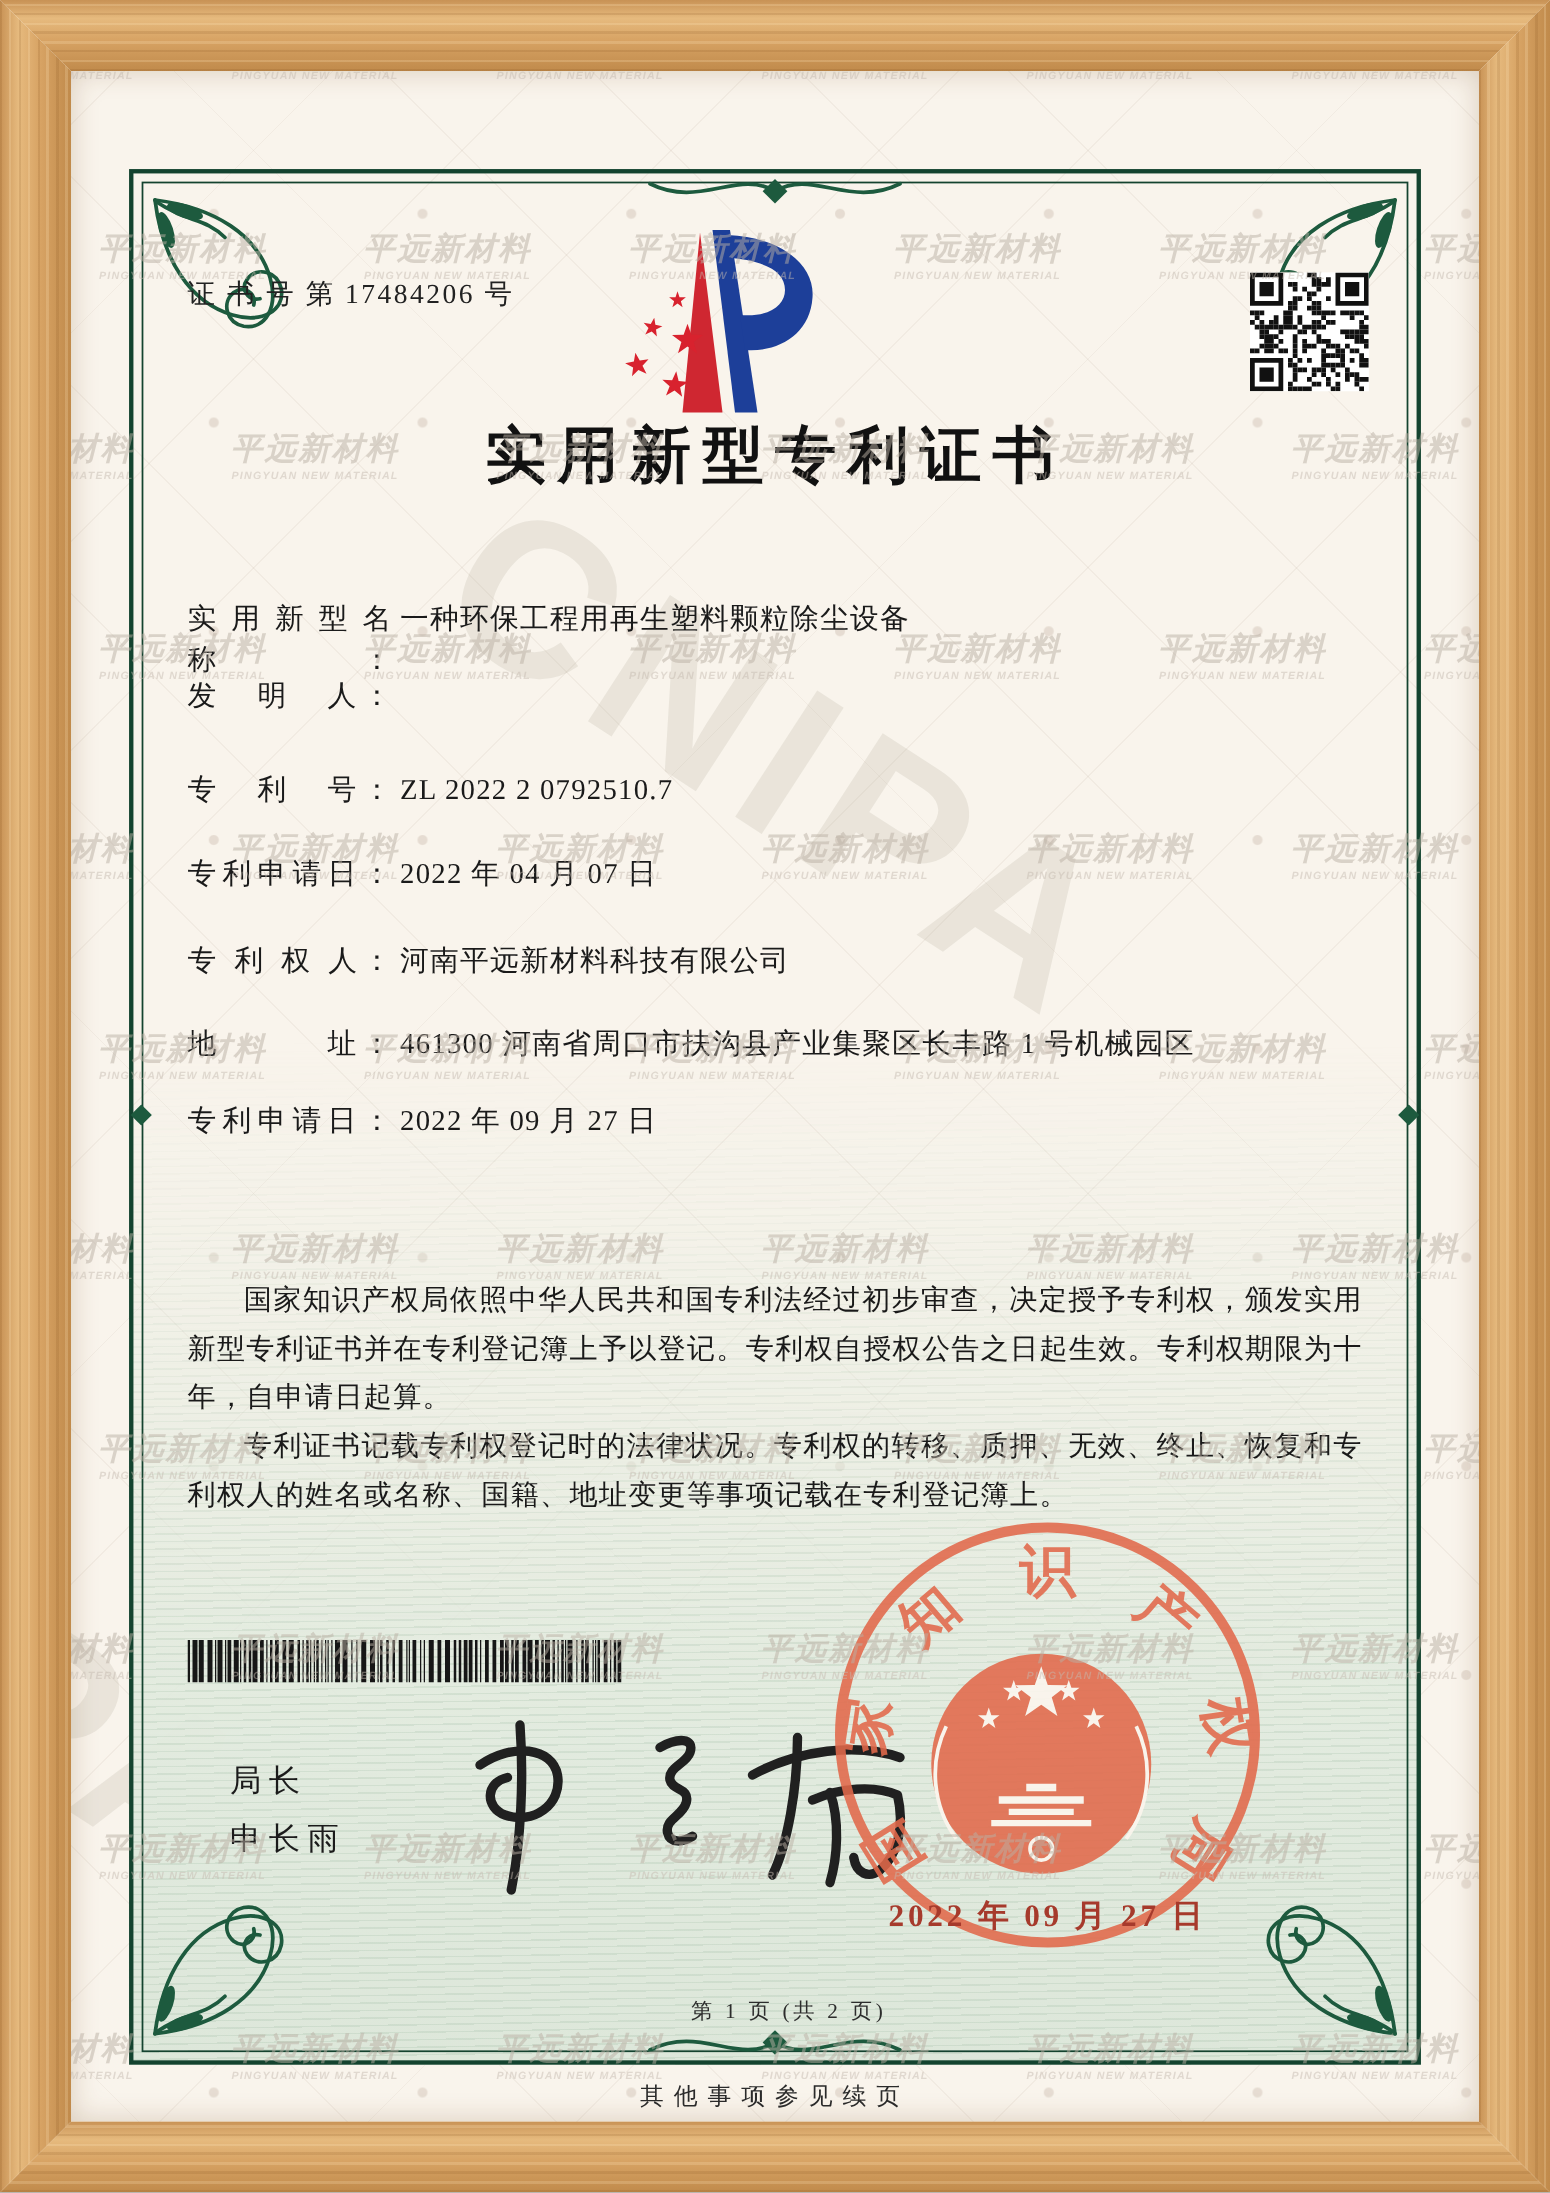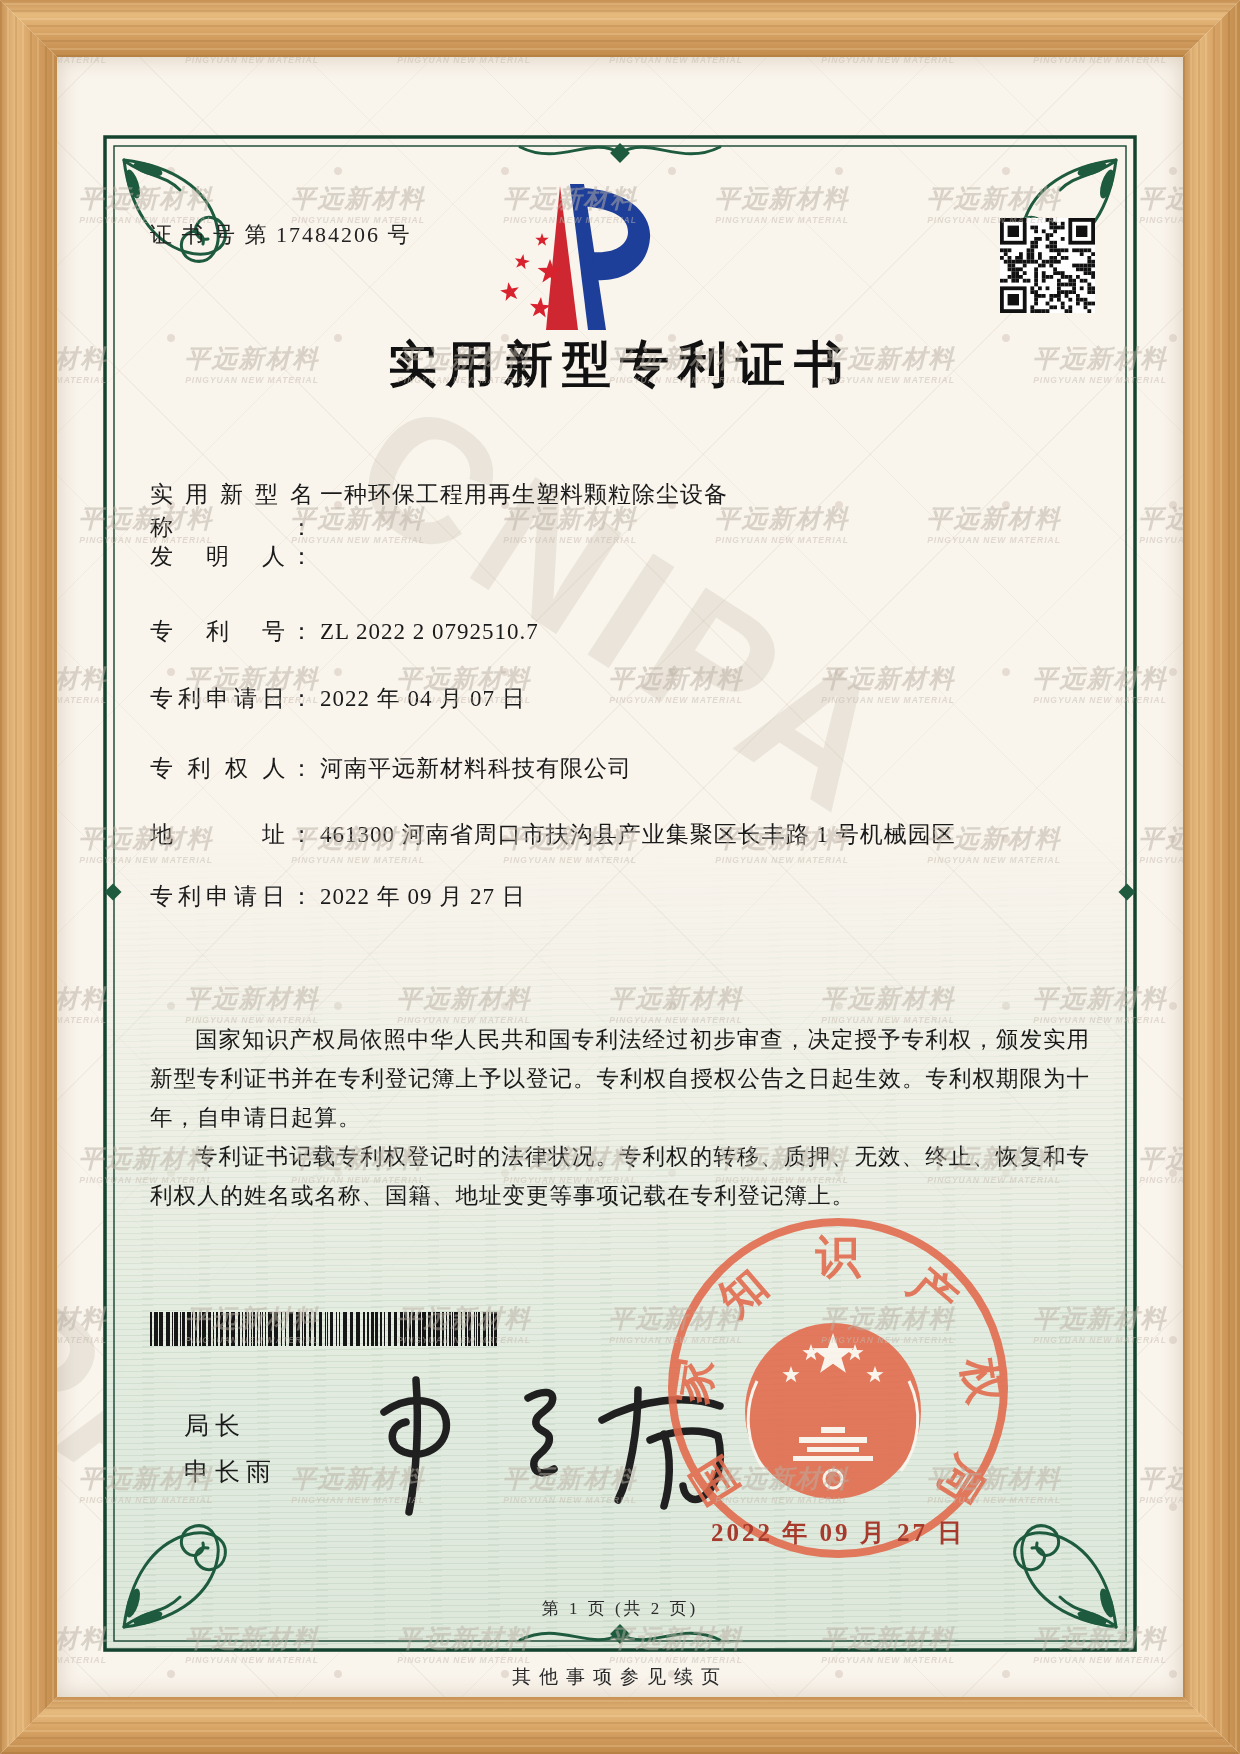--- a/index.html
+++ b/index.html
@@ -117,21 +117,21 @@
   .seal{position:absolute; left:653px; top:1203px; opacity:.88;}
   .seal-char{
     font-size:45px; font-weight:bold; fill:#e2694b;
     font-family:"Liberation Serif","DejaVu Serif",serif; text-anchor:middle;
   }
   .seal-date{
     position:absolute; left:688px; top:1516px; width:300px; text-align:center; z-index:13;
     font-size:25px; font-weight:bold; letter-spacing:3px; color:#a63a2c;
   }
   .page-info{
-    position:absolute; left:103px; top:1597px; width:1034px; text-align:center;
+    position:absolute; left:114px; top:1597px; width:1034px; text-align:center;
     font-size:17px; letter-spacing:3px; color:#2c2c2c;
   }
   .note{
     position:absolute; left:0; top:1664px; width:1240px; text-align:center;
     font-size:19px; letter-spacing:8px; color:#2a2a2a; z-index:10;
   }
 </style>
 </head>
 <body>
 

